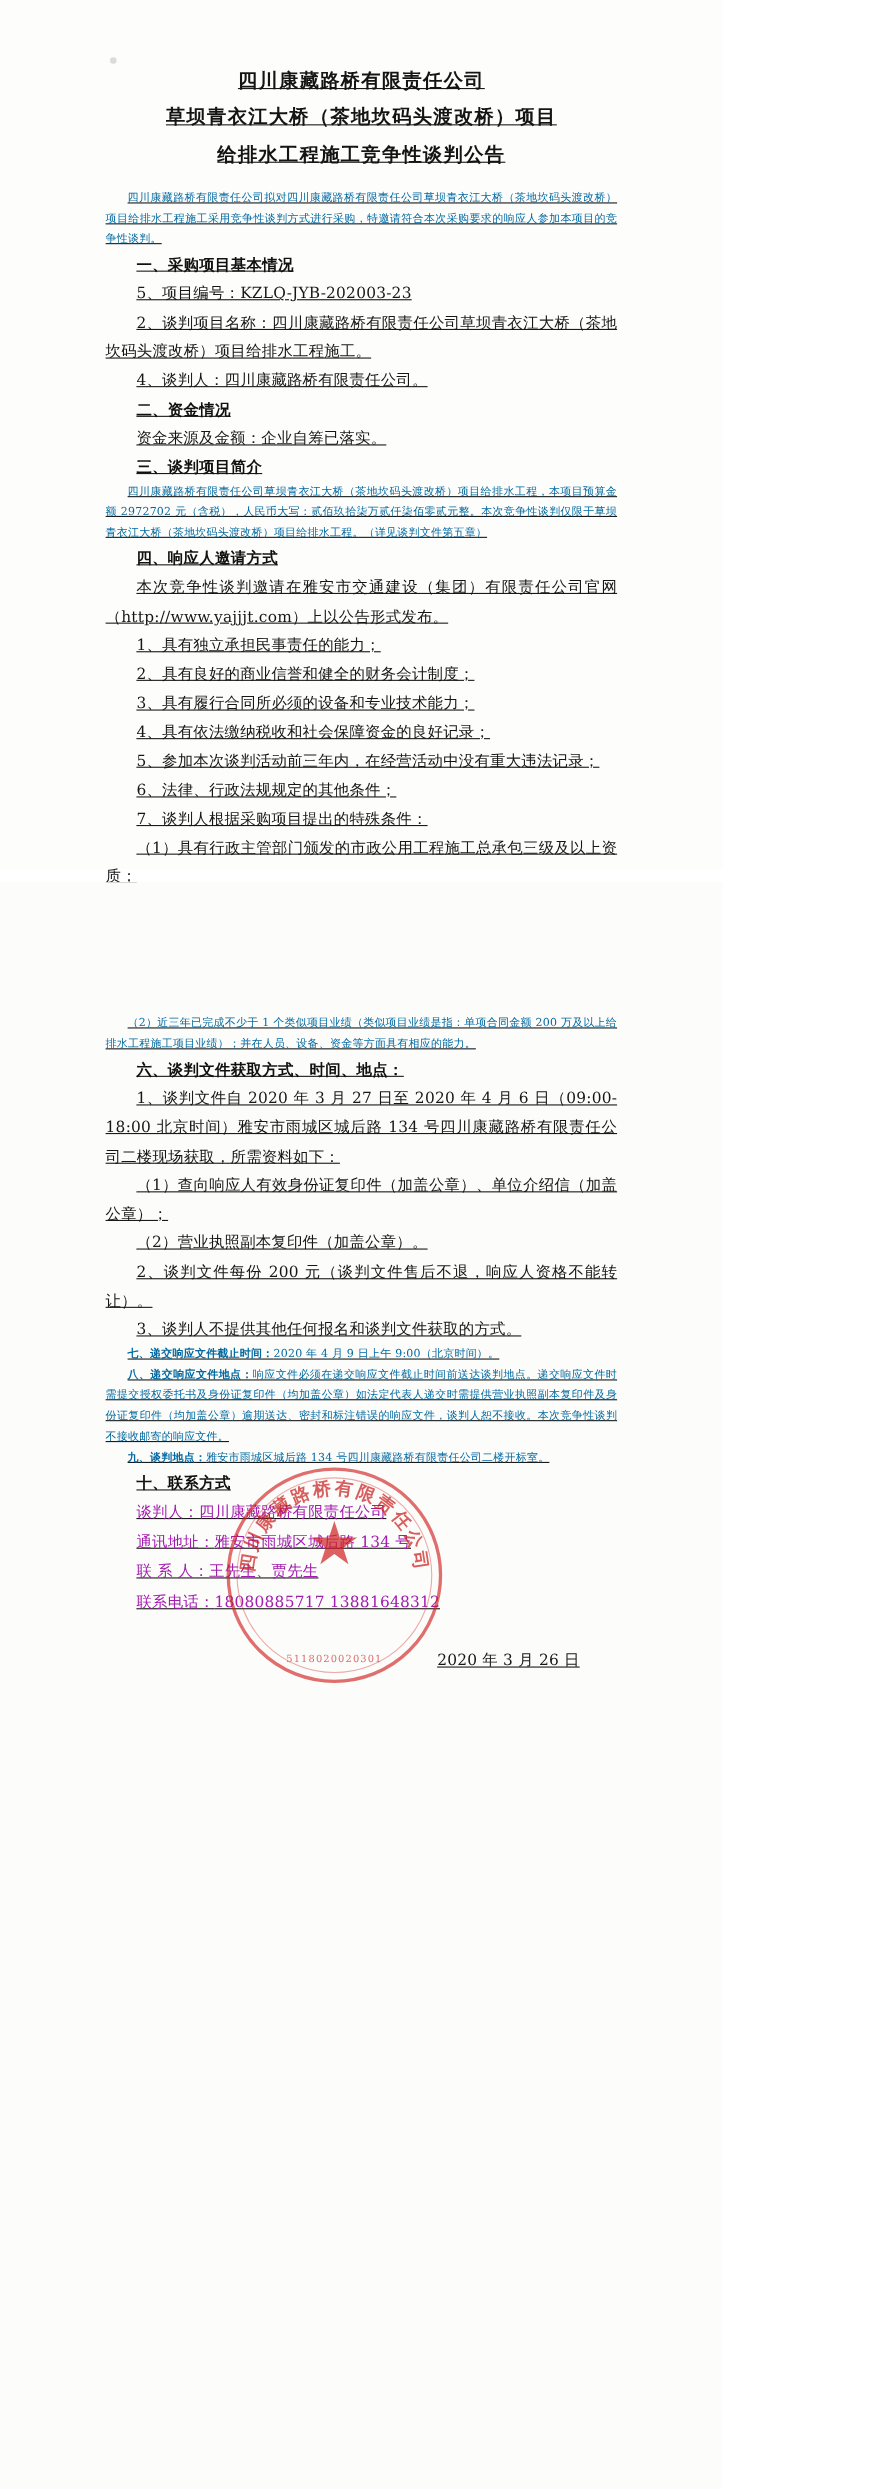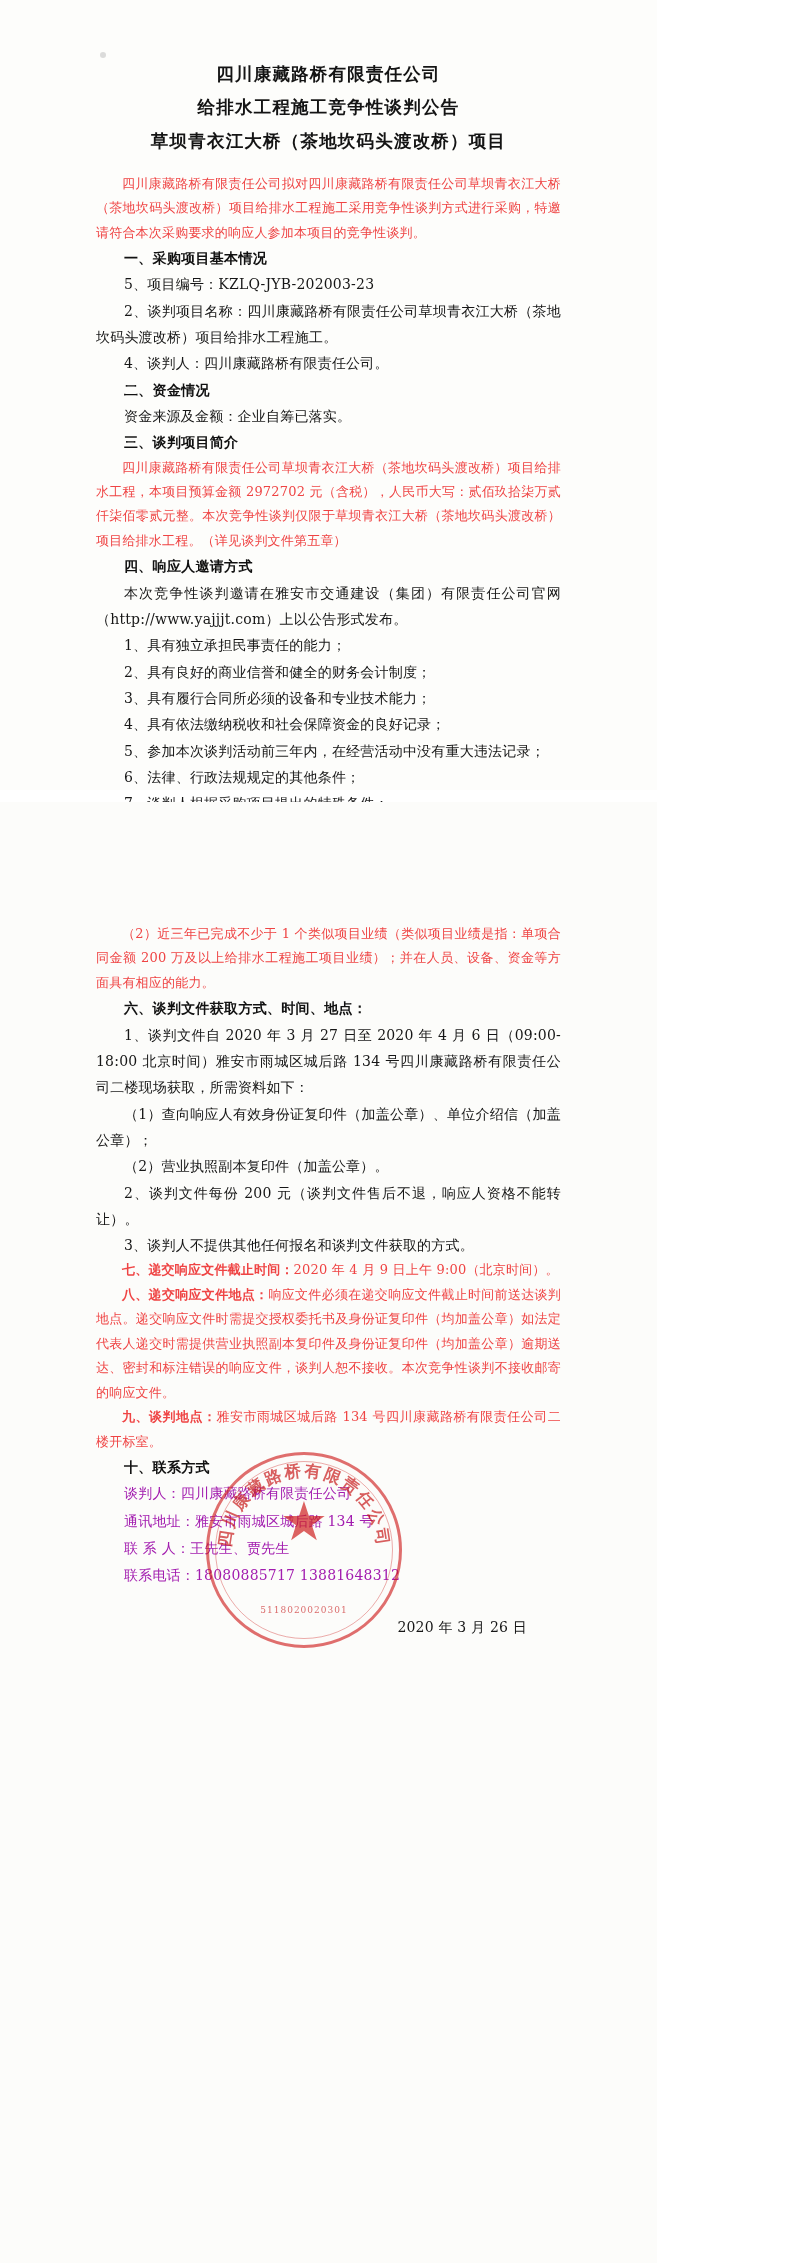--- a/index.html
+++ b/index.html
@@ -9,20 +9,21 @@
   }
   body {
     width: 800px;
     font-family: "DejaVu Serif", "Liberation Serif", serif;
     color: #1a1a1a;
   }
   .page {
     position: relative;
     width: 657px;
     background: #ffffff;
+    text-decoration: underline;
   }
   .page-1 {
     height: 790px;
     background: #fdfdfb;
   }
   .page-2 {
     height: 1473px;
     background: #fcfcfa;
   }
   .inner {
@@ -33,26 +34,26 @@
     text-align: center;
   }
   .doc-title {
     font-size: 17.5px;
     font-weight: bold;
     letter-spacing: 1.2px;
     line-height: 1.9;
     color: #141414;
   }
   .para {
-    font-size: 13px;
+    font-size: 10px;
     line-height: 1.88;
     text-align: justify;
     text-indent: 2em;
     margin: 0;
-    color: #ef4444;
+    color: #0369a1;
     letter-spacing: 0.2px;
   }
   .section-head {
     font-size: 14px;
     font-weight: bold;
     line-height: 1.88;
     text-indent: 2em;
     margin: 0;
     color: #111111;
     letter-spacing: 0.3px;
@@ -137,21 +138,21 @@
     fill: rgba(200, 26, 26, 0.85);
     font-size: 17px;
     font-family: "DejaVu Serif", serif;
     letter-spacing: 2.5px;
     font-weight: bold;
   }
   .seal-bottom {
     position: absolute;
     left: 0;
     right: 0;
-    bottom: 30px;
+    bottom: 13px;
     text-align: center;
     font-size: 9px;
     color: rgba(200, 26, 26, 0.8);
     letter-spacing: 1px;
   }
   .page-gap {
     height: 12px;
     background: #ffffff;
   }
   .smudge {
@@ -163,22 +164,22 @@
   }
 </style>
 </head>
 <body>
 
 <div class="page page-1">
   <div class="smudge" style="left:100px;top:52px;"></div>
   <div class="inner">
     <div class="title-block">
       <div class="doc-title">四川康藏路桥有限责任公司</div>
+      <div class="doc-title">草坝青衣江大桥（茶地坎码头渡改桥）项目</div>
       <div class="doc-title">给排水工程施工竞争性谈判公告</div>
-      <div class="doc-title">草坝青衣江大桥（茶地坎码头渡改桥）项目</div>
     </div>
 
     <p class="para" style="margin-top:14px;">四川康藏路桥有限责任公司拟对四川康藏路桥有限责任公司草坝青衣江大桥（茶地坎码头渡改桥）项目给排水工程施工采用竞争性谈判方式进行采购，特邀请符合本次采购要求的响应人参加本项目的竞争性谈判。</p>
 
     <p class="section-head">一、采购项目基本情况</p>
     <p class="item">5、项目编号：KZLQ-JYB-202003-23</p>
     <p class="item">2、谈判项目名称：四川康藏路桥有限责任公司草坝青衣江大桥（茶地坎码头渡改桥）项目给排水工程施工。</p>
     <p class="item">4、谈判人：四川康藏路桥有限责任公司。</p>
 
     <p class="section-head">二、资金情况</p>

